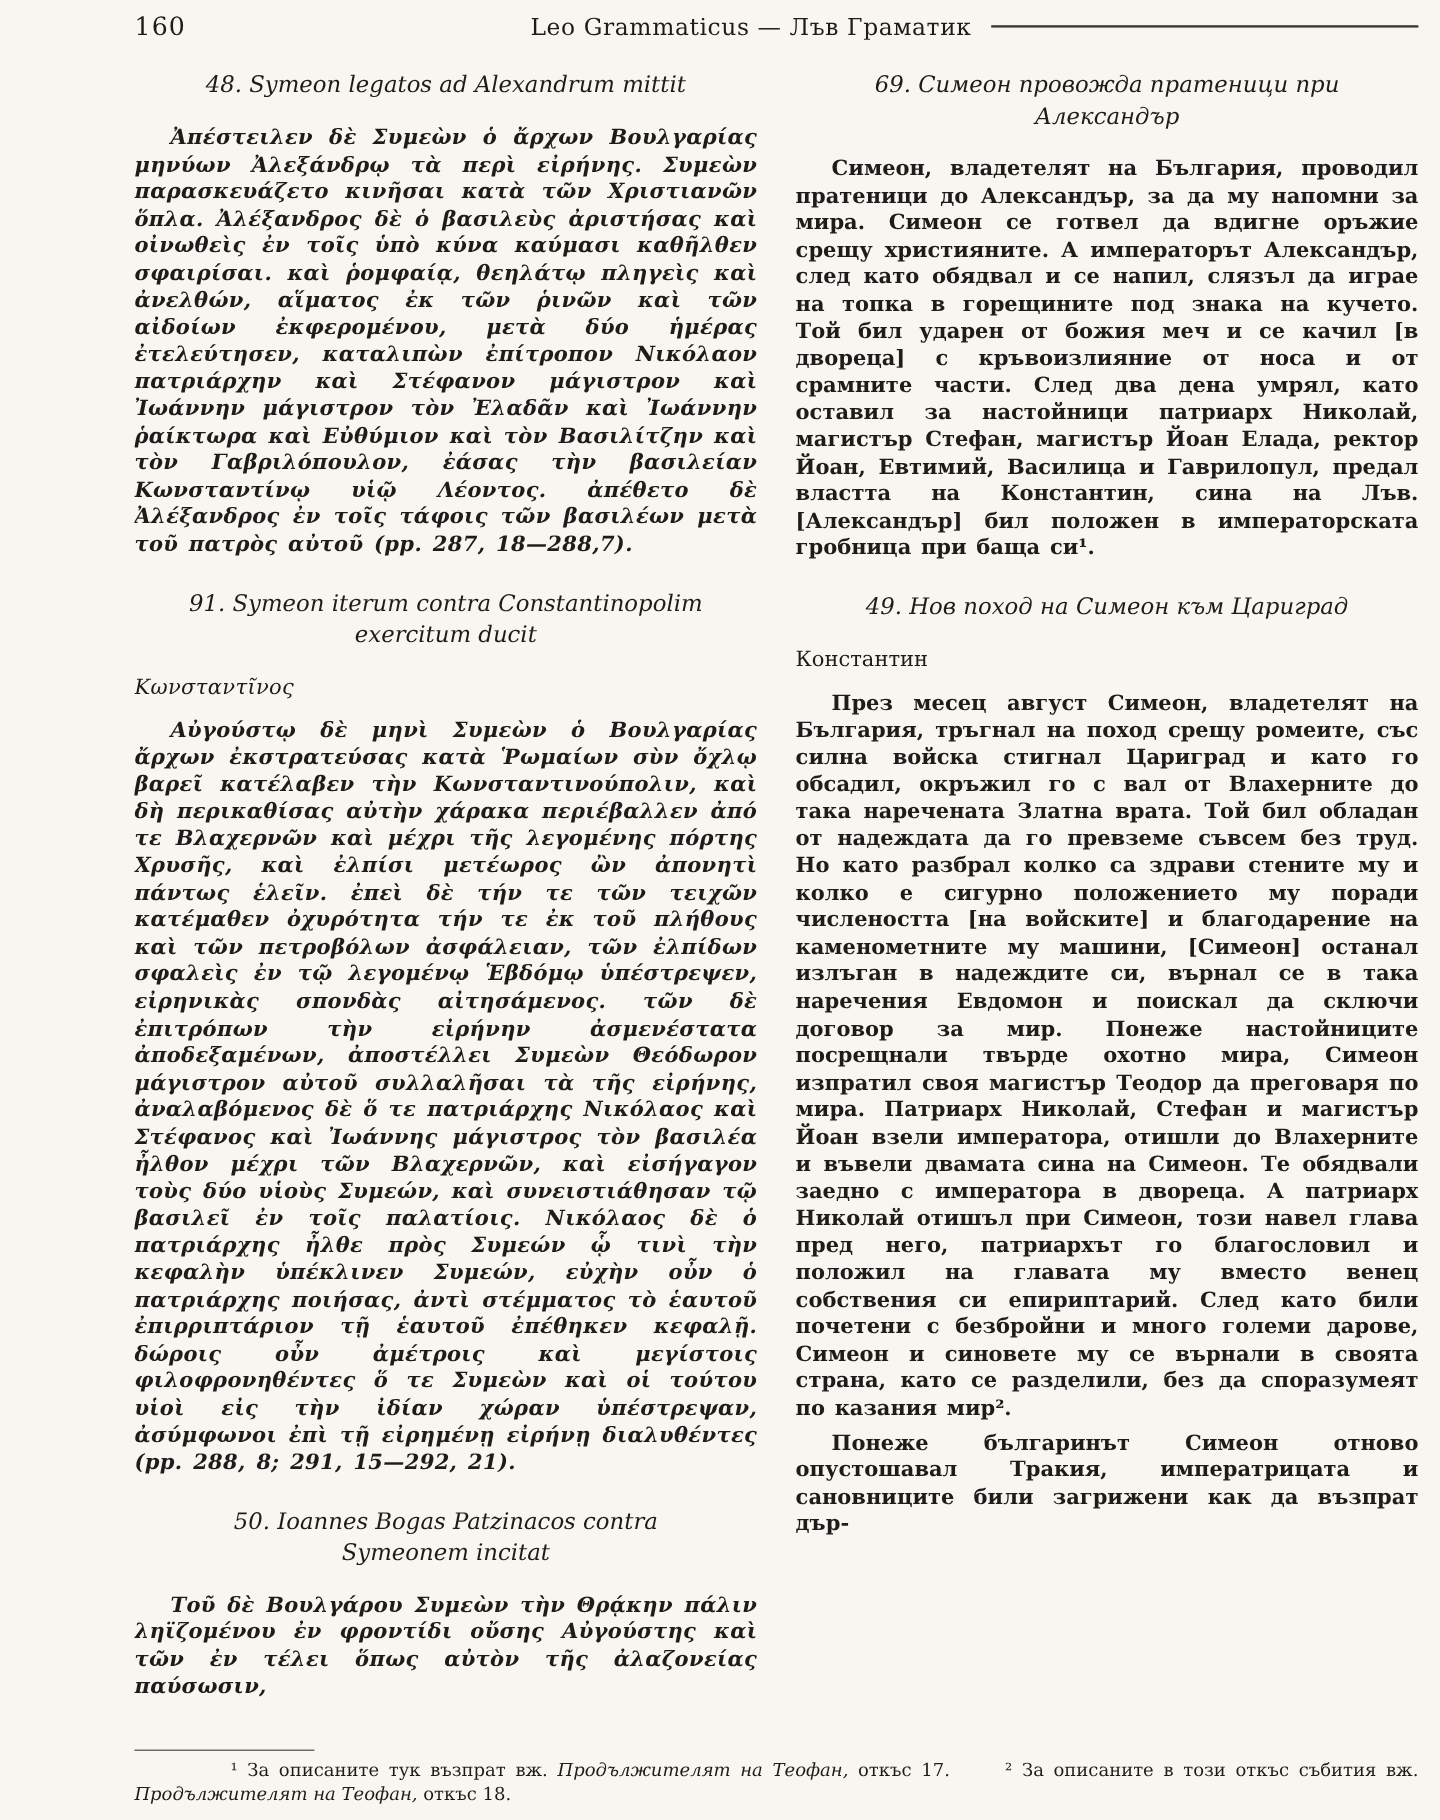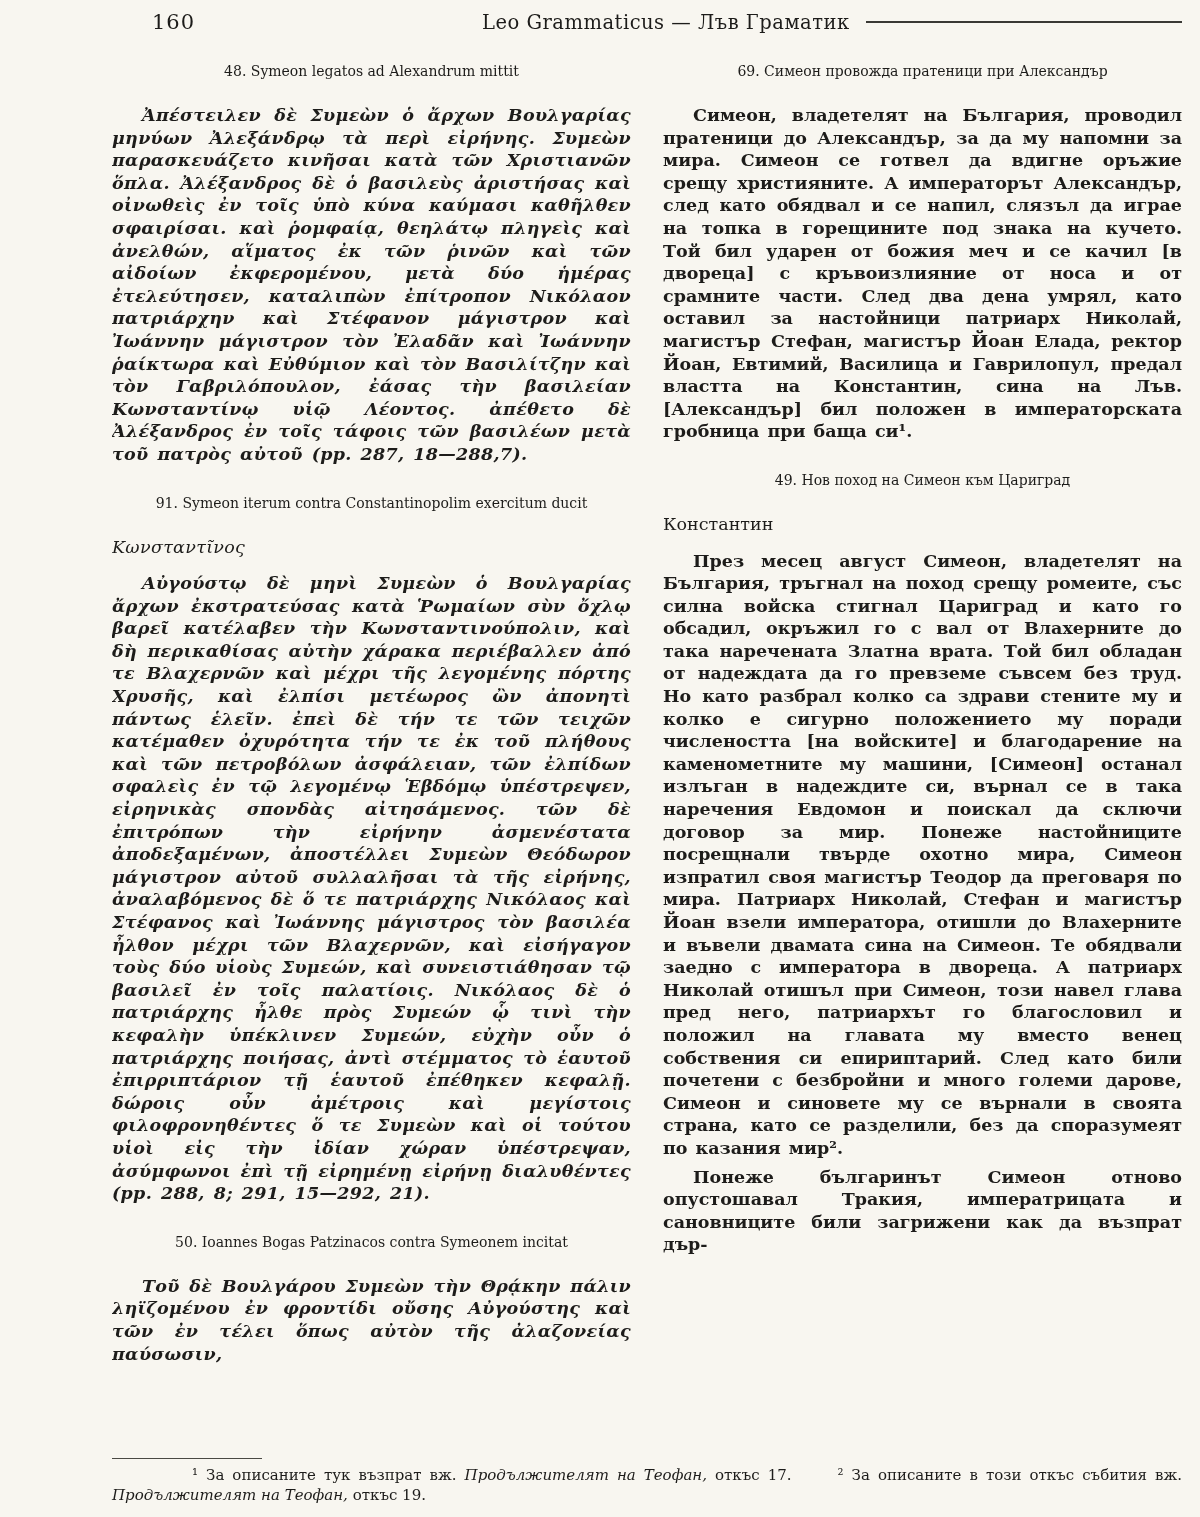--- a/index.html
+++ b/index.html
@@ -19,21 +19,20 @@
     overflow: hidden;
     position: relative;
   }
 
   
   .running-header {
     display: flex;
     align-items: center;
     margin-bottom: 16px;
     flex: 0 0 auto;
-    margin-left: 40px;
   }
   .page-num {
     font-size: 21px;
     letter-spacing: 1px;
     width: 330px;
     flex: 0 0 auto;
   }
   .head-title {
     font-size: 19.5px;
     letter-spacing: 0.5px;
@@ -56,22 +55,23 @@
   }
   .col {
     flex: 1 1 0;
     text-align: justify;
     font-size: 17.5px;
     line-height: 22.6px;
     overflow: hidden;
   }
 
   .sec-head {
+    font-style: italic;
     font-weight: normal;
-    font-size: 14px;
+    font-size: 19px;
     line-height: 26px;
     text-align: center;
     margin: 24px 30px 20px 30px;
   }
   .sec-head.first { margin-top: 8px; }
 
   .subhead {
     margin: 16px 0 14px 0;
     text-indent: 0;
   }
@@ -144,16 +144,16 @@
       <p class="subhead">Константин</p>
       <p class="para bulg">През месец август Симеон, владетелят на България, тръгнал на поход срещу ромеите, със силна войска стигнал Цариград и като го обсадил, окръжил го с вал от Влахерните до така наречената Златна врата. Той бил обладан от надеждата да го превземе съвсем без труд. Но като разбрал колко са здрави стените му и колко е сигурно положението му поради числеността [на войските] и благодарение на каменометните му машини, [Симеон] останал излъган в надеждите си, върнал се в така наречения Евдомон и поискал да сключи договор за мир. Понеже настойниците посрещнали твърде охотно мира, Симеон изпратил своя магистър Теодор да преговаря по мира. Патриарх Николай, Стефан и магистър Йоан взели императора, отишли до Влахерните и въвели двамата сина на Симеон. Те обядвали заедно с императора в двореца. А патриарх Николай отишъл при Симеон, този навел глава пред него, патриархът го благословил и положил на главата му вместо венец собствения си епириптарий. След като били почетени с безбройни и много големи дарове, Симеон и синовете му се върнали в своята страна, като се разделили, без да споразумеят по казания мир².</p>
 
       <p class="para bulg">Понеже българинът Симеон отново опустошавал Тракия, императрицата и сановниците били загрижени как да възпрат дър-</p>
     </div>
 
   </div>
 
   <footer class="footnotes">
     <div class="footnote-rule"></div>
-    <p class="footnote-para"><span>¹ За описаните тук възпрат вж. </span><span class="fn-source">Продължителят на Теофан,</span><span> откъс 17.</span><span class="fn-gap"></span><span>² За описаните в този откъс събития вж. </span><span class="fn-source">Продължителят на Теофан,</span><span> откъс 19.</span></p>
+    <p class="footnote-para"><span>¹ За описаните тук възпрат вж. </span><span class="fn-source">Продължителят на Теофан,</span><span> откъс 17.</span><span class="fn-gap"></span><span>² За описаните в този откъс събития вж. </span><span class="fn-source">Продължителят на Теофан,</span><span> откъс 18.</span></p>
   </footer>
 
 </div>
 
 </body></html>

